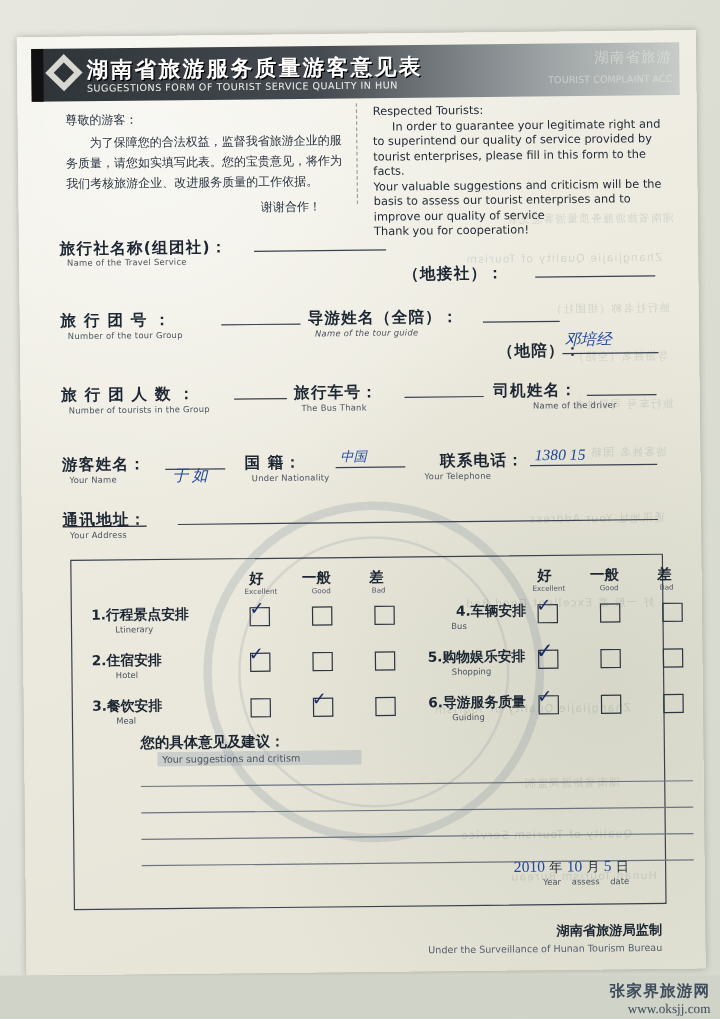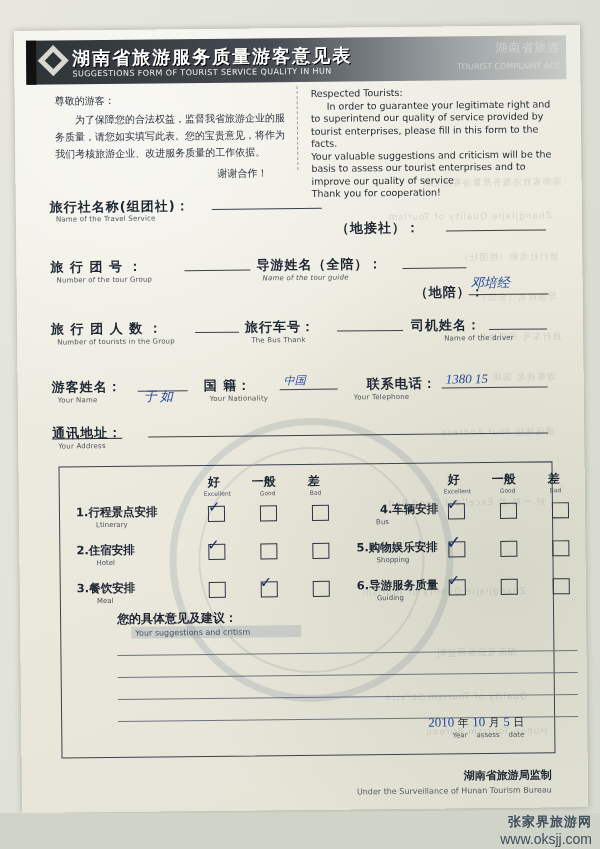--- a/index.html
+++ b/index.html
@@ -119,21 +119,21 @@
   .foot2{position:absolute;right:36px;top:760px;font-size:8px;color:#55606e;}
 
   .sitebar{
     position:absolute;left:0;bottom:0;width:600px;height:36px;
     background:#cfd3c8;
   }
   .site{
     position:absolute;right:8px;bottom:2px;text-align:right;color:#3f4c5c;
   }
   .site .cn{font-size:13px;font-weight:bold;letter-spacing:1px;}
-  .site .en{font-size:14px;font-family:Liberation Sans, sans-serif;}
+  .site .en{font-size:11px;font-family:Liberation Serif, serif;}
 </style>
 </head>
 <body>
 
 <div class="page">
 
   <div class="sheet">
 
     <div class="ghost">
       <div style="left:20px;top:150px;">湖南省旅游服务质量游客意见表</div>
@@ -198,21 +198,21 @@
     <div class="lbl" style="left:394px;top:290px;">司机姓名：</div>
     <div class="sub" style="left:400px;top:308px;margin-left:27px;">Name  of  the  driver</div>
     <div class="line" style="left:472px;top:303px;width:58px;"></div>
 
     <div class="lbl" style="left:34px;top:348px;">游客姓名：</div>
     <div class="sub" style="left:40px;top:366px;">Your    Name</div>
     <div class="line" style="left:120px;top:361px;width:50px;"></div>
     <div class="hw" style="left:126px;top:343px;margin-top:15px;">于  如</div>
 
     <div class="lbl" style="left:186px;top:348px;">国      籍：</div>
-    <div class="sub" style="left:192px;top:366px;">Your    Nationality</div>
+    <div class="sub" style="left:192px;top:366px;">Under    Nationality</div>
     <div class="line" style="left:262px;top:361px;width:58px;"></div>
     <div class="hw" style="left:266px;top:345px;font-size:11px;">中国</div>
 
     <div class="lbl" style="left:330px;top:348px;padding-left:19px;">联系电话：</div>
     <div class="sub" style="left:336px;top:366px;">Your   Telephone</div>
     <div class="line" style="left:424px;top:361px;width:106px;"></div>
     <div class="hw" style="left:428px;top:345px;">1380 15</div>
 
     <div class="lbl" style="left:34px;top:394px;text-decoration:underline;">通讯地址：</div>
     <div class="sub" style="left:40px;top:412px;">Your    Address</div>

